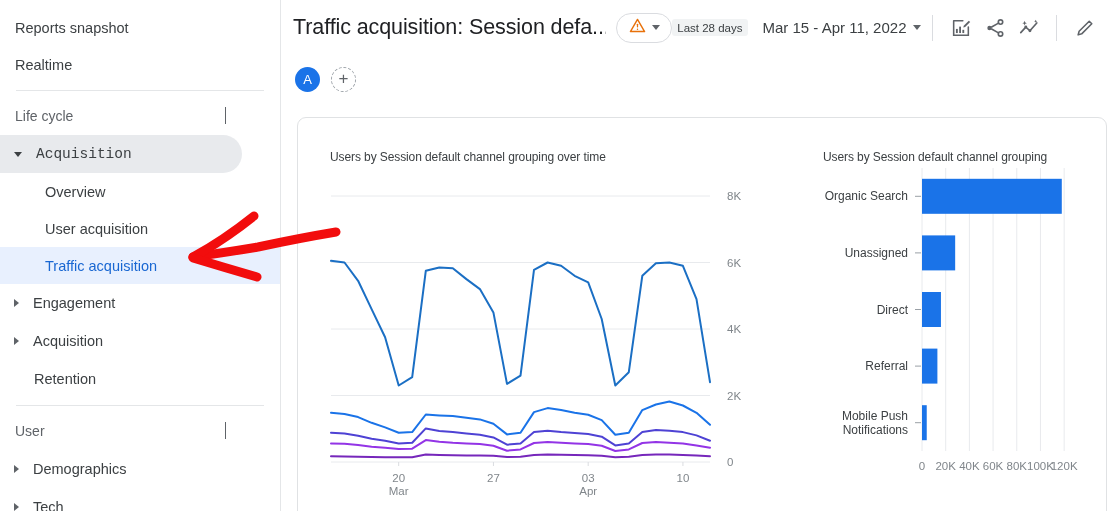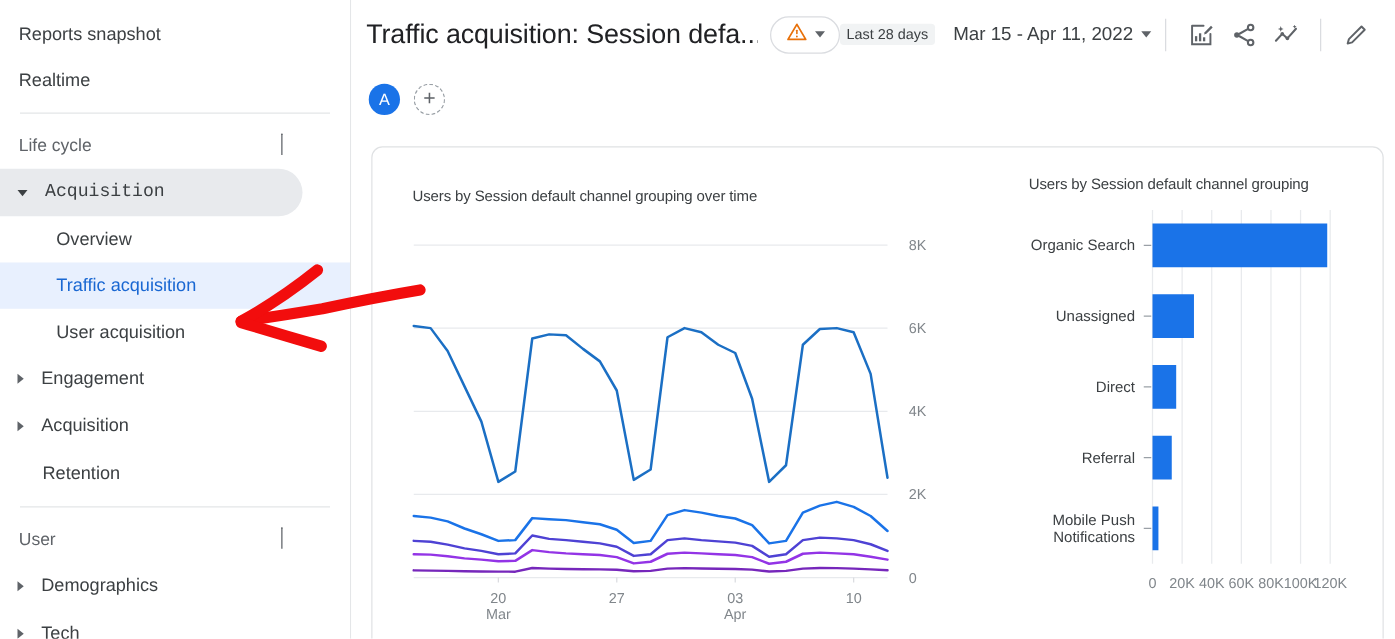--- a/index.html
+++ b/index.html
@@ -112,21 +112,21 @@
     display: flex; overflow: hidden;
   }
   .panel { position: relative; height: 100%; }
   #panel-line { width: 506px; flex: 0 0 506px; }
   #panel-bar { flex: 1; }
   .panel-title {
     position: absolute; font-size: 12px; color: #3c4043;
     line-height: 19px; letter-spacing: -.1px;
   }
   #line-title { left: 32px; top: 30px; }
-  #bar-title { left: 19px; top: 20px; width: 230px; }
+  #bar-title { left: 19px; top: 30px; width: 230px; }
   .chartsvg { position: absolute; left: 0; top: 0; }
   .tick-lbl { font-family: "Liberation Sans", sans-serif; font-size: 11.5px; fill: #80868b; }
   .cat-lbl { font-family: "Liberation Sans", sans-serif; font-size: 12px; fill: #3c4043; }
 
   
   #arrow-overlay { position: absolute; left: 0; top: 0; width: 1116px; height: 511px;
     pointer-events: none; z-index: 50; }
 </style>
 </head>
 <body>
@@ -149,25 +149,25 @@
       <span class="caret-up"><span class="chev"></span></span>
     </div>
 
     <div class="nav-group active">
       <span class="tri-down"></span>
       <span>Acquisition</span>
     </div>
     <div class="nav-sub">
       <span>Overview</span>
     </div>
+    <div class="nav-sub">
+      <span>User acquisition</span>
+    </div>
     <div class="nav-sub selected">
       <span>Traffic acquisition</span>
-    </div>
-    <div class="nav-sub">
-      <span>User acquisition</span>
     </div>
 
     <div class="nav-group">
       <span class="tri-right"></span>
       <span>Engagement</span>
     </div>
     <div class="nav-group">
       <span class="tri-right"></span>
       <span>Acquisition</span>
     </div>

